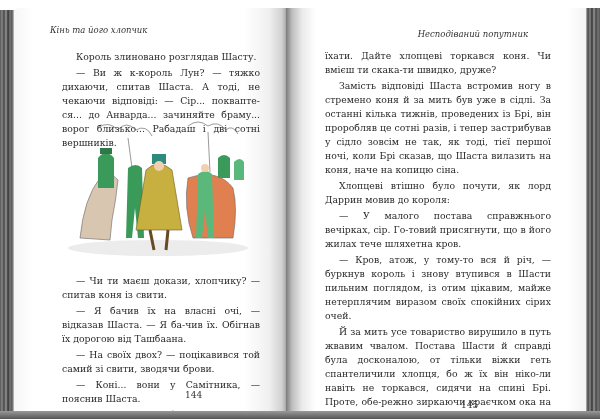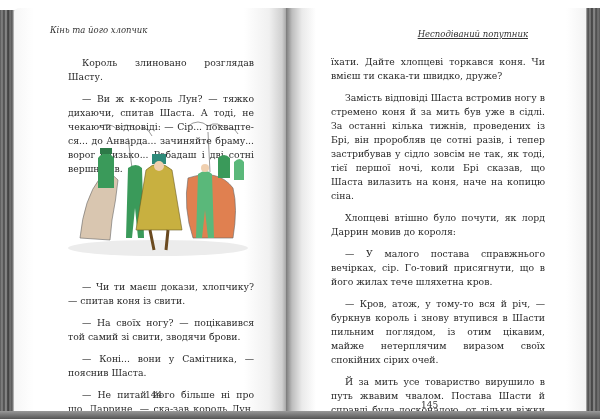--- a/index.html
+++ b/index.html
@@ -11,28 +11,28 @@
     background:linear-gradient(90deg,#bbb 0,#444 2px,#888 4px,#333 6px,#999 8px,#444 10px,#777 12px,#555 14px); }
   .page { position:absolute; top:8px; height:404px; background:#fdfdfd; }
   .page-left { left:14px; width:272px; border-top-left-radius:6px 4px;
     background:linear-gradient(90deg,#f6f6f6 0,#fff 20px,#fff 230px,#f0f0f0 255px,#d0d0d0 268px,#a8a8a8 272px); }
   .page-right { left:286px; width:300px;
     background:linear-gradient(90deg,#7a7a7a 0,#bdbdbd 6px,#eaeaea 16px,#fff 30px,#fff 280px,#f3f3f3 300px); }
   .bottom-shadow { position:absolute; left:0; bottom:0; width:600px; height:8px;
     background:linear-gradient(180deg,#999,#555); }
   .running-head { position:absolute; font-style:italic; font-size:8.5px; color:#333; }
   .rh-left { left:50px; top:25px; }
-  .rh-right { right:72px; top:29px;text-decoration:underline; }
+  .rh-right { right:72px; top:29px; }
   .text { position:absolute; font-size:9.3px; line-height:14px; color:#2a2a2a; text-align:justify; }
-  .text p { margin:8px; text-indent:14px; }
+  .text p { margin:2px; text-indent:14px; }
   .text p.noindent { text-indent:0; }
   .left-top { left:60px; top:48px; width:202px; }
   .left-bot { left:60px; top:272px; width:202px; }
   .right-text { left:323px; top:47px; width:230px; }
-  .pageno { position:absolute; font-size:9px; color:#333; }
+  .pageno { position:absolute; font-size:9px; color:#333;margin-left:40px; }
   .pn-left { left:145px; top:390px; }
   .pn-right { left:421px; top:400px; }
   .illus { position:absolute; left:58px; top:118px; width:202px; height:145px; }
 </style>
 </head>
 <body>
 
 <div class="book">
   <div class="edge-left"></div>
   <div class="edge-right"></div>
@@ -72,21 +72,22 @@
 
     <path d="M140 56 q8 -6 14 0 l2 64 l-6 0 l-3 -28 l-3 28 l-6 0 z" fill="#5ab87a"></path>
     <circle cx="147" cy="50" r="4" fill="#f0d0b0"></circle>
 
     <path d="M160 40 q6 -6 12 0 l0 20 l-12 0 z" fill="#3a9a5a"></path>
     <path d="M176 44 q6 -6 10 0 l0 18 l-10 0 z" fill="#5ab87a"></path>
   </svg>
 
   <div class="text left-bot">
     <p>— Чи ти маєш докази, хлопчику? — спитав коня із свити.</p>
-    <p>— На своїх ногу? — поцікавився той самий зі свити, зводячи брови.</p>
+    <p>— Я бачив їх на власні очі, — відказав Шаста. — Я ба-чив їх. Обігнав їх дорогою від Ташбаана.</p>
+    <p>— На своїх двох? — поцікавився той самий зі свити, зводячи брови.</p>
     <p>— Коні... вони у Самітника, — пояснив Шаста.</p>
     <p>— Не питай його більше ні про що, Даррине, — ска-зав король Лун. — Я читаю правду з його лиця. Мусимо</p>
   </div>
 
   <div class="text right-text">
     <p class="noindent">їхати. Дайте хлопцеві торкався коня. Чи вмієш ти скака-ти швидко, друже?</p>
     <p>Замість відповіді Шаста встромив ногу в стремено коня й за мить був уже в сідлі. За останні кілька тижнів, проведених із Брі, він проробляв це сотні разів, і тепер застрибував у сідло зовсім не так, як тоді, тієї першої ночі, коли Брі сказав, що Шаста вилазить на коня, наче на копицю сіна.</p>
     <p>Хлопцеві втішно було почути, як лорд Даррин мовив до короля:</p>
     <p>— У малого постава справжнього вечірках, сір. Го-товий присягнути, що в його жилах тече шляхетна кров.</p>
     <p>— Кров, атож, у тому-то вся й річ, — буркнув король і знову втупився в Шасти пильним поглядом, із отим цікавим, майже нетерплячим виразом своїх спокійних сірих очей.</p>

